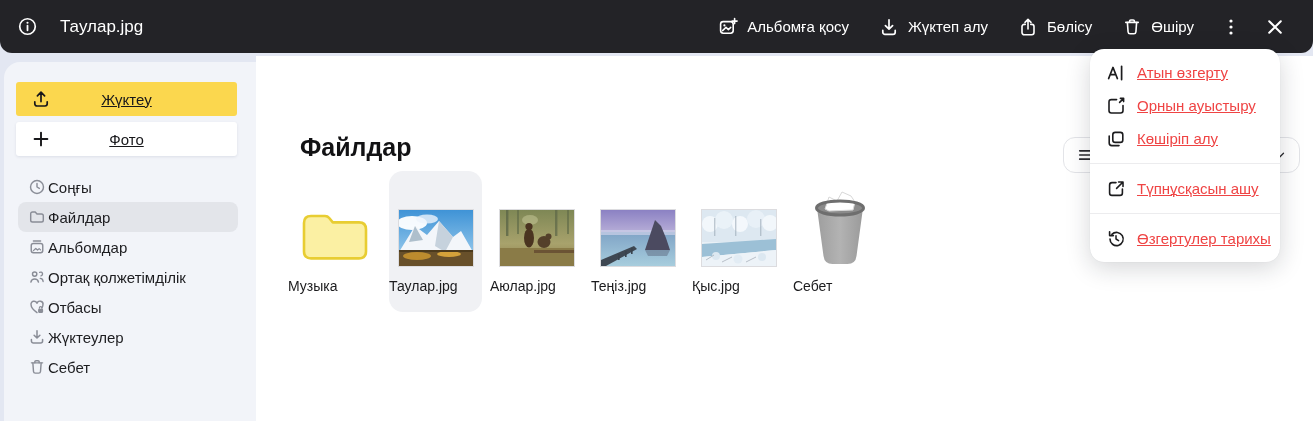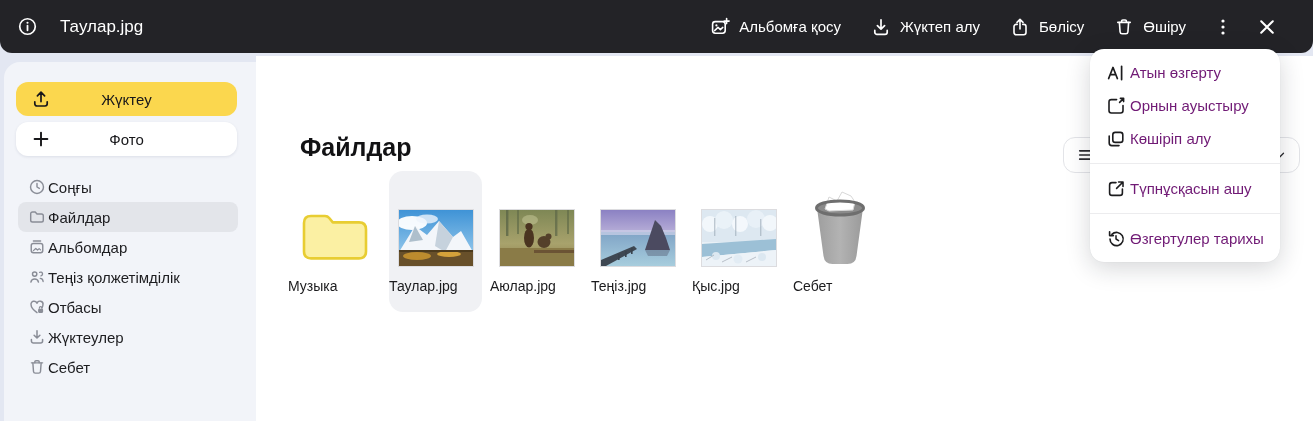--- a/index.html
+++ b/index.html
@@ -14,33 +14,33 @@
 
   
   .topbar{
     position:absolute;left:0;top:0;width:1313px;height:53px;
     background:#232327;border-radius:0 0 12px 12px;
     display:flex;align-items:center;z-index:5;color:#fff;
   }
   .topbar .left{display:flex;align-items:center;gap:20px;padding-left:14px;}
   .tb-iconbtn{width:26px;height:26px;display:flex;align-items:center;justify-content:center;cursor:pointer;background:none;border:none;color:#fff;padding:0;}
   .tb-title{font-size:17px;font-weight:500;color:#fff;}
-  .topbar .right{margin-left:auto;display:flex;align-items:center;padding-right:24px;}
+  .topbar .right{margin-left:auto;display:flex;align-items:center;padding-right:16px;}
   .tb-action{display:flex;align-items:center;gap:9px;padding:0 15px;height:53px;cursor:pointer;background:none;border:none;color:#fff;font-family:inherit;font-size:15px;font-weight:500;}
   .tb-action .icon{width:20px;height:20px;}
   .tb-kebab{padding:0 12px;}
   .tb-close{padding:0 12px;}
 
   
   .main-panel{position:absolute;left:256px;top:56px;right:0;bottom:0;background:#ffffff;}
   .sidebar{position:absolute;left:4px;top:62px;width:252px;bottom:0;background:#f2f4f9;border-radius:16px 0 0 0;}
 
   
-  .sb-btn{position:absolute;left:12px;width:221px;height:34px;border-radius:12px;border:none;cursor:pointer;
-    display:flex;align-items:center;font-family:inherit;font-size:15px;font-weight:500;color:#17171a;}
+  .sb-btn{position:absolute;left:12px;width:221px;height:34px;border-radius:3px;border:none;cursor:pointer;
+    display:flex;align-items:center;font-family:inherit;font-size:15px;font-weight:500;color:#17171a;text-decoration:underline;}
   .sb-btn .icon{width:20px;height:20px;position:absolute;left:15px;}
   .sb-btn .lbl{flex:1;text-align:center;}
   .sb-upload{top:20px;background:#fbd74e;}
   .sb-create{top:60px;background:#ffffff;box-shadow:0 1px 3px rgba(30,40,80,.10);}
 
   
   .nav{position:absolute;left:0;top:110px;width:252px;}
   .nav-item{position:relative;height:30px;display:flex;align-items:center;cursor:pointer;font-size:15px;color:#1d1d20;}
   .nav-item .nav-ic{width:18px;height:18px;color:#8a8d97;position:absolute;left:24px;}
   .nav-item span{position:absolute;left:44px;white-space:nowrap;text-align:center;}
@@ -61,21 +61,21 @@
   
   .sort-toolbar{position:absolute;left:1063px;top:137px;width:237px;height:36px;background:#fff;
     border:1px solid #e3e4e8;border-radius:12px;box-sizing:border-box;z-index:4;display:flex;align-items:center;cursor:pointer;}
   .sort-toolbar .icon{width:18px;height:18px;color:#2a2a2e;}
   .sort-toolbar .s-left{margin-left:13px;}
   .sort-toolbar .s-right{margin-left:auto;margin-right:12px;width:14px;height:14px;}
 
   
   .ctx-menu{position:absolute;left:1090px;top:49px;width:190px;background:#fff;border-radius:14px;
     box-shadow:0 6px 24px rgba(20,25,40,.18), 0 0 1px rgba(20,25,40,.12);z-index:10;padding:7px 0;}
-  .ctx-item{height:33px;display:flex;align-items:center;gap:4px;padding:0 16px;cursor:pointer;font-size:15px;color:#701a75;}
+  .ctx-item{height:33px;display:flex;align-items:center;gap:11px;padding:0 16px;cursor:pointer;font-size:15px;color:#ef4444;text-decoration:underline;}
   .ctx-item .icon{width:20px;height:20px;color:#1c1c1e;flex:none;}
   .ctx-item span{white-space:nowrap;}
   .ctx-divider{height:1px;background:#ececee;margin:8px 0;}
 </style>
 </head>
 <body>
 
 <svg width="0" height="0" style="position:absolute" aria-hidden="true">
   <defs>
     <symbol id="i-info" viewBox="0 0 20 20">
@@ -211,21 +211,21 @@
     <div class="nav-item">
       <svg class="icon nav-ic">
           <use href="#i-albums"></use>
         </svg>
       <span>Альбомдар</span>
     </div>
     <div class="nav-item">
       <svg class="icon nav-ic">
           <use href="#i-people"></use>
         </svg>
-      <span>Теңіз қолжетімділік</span>
+      <span>Ортақ қолжетімділік</span>
     </div>
     <div class="nav-item">
       <svg class="icon nav-ic">
           <use href="#i-family-lock"></use>
         </svg>
       <span>Отбасы</span>
     </div>
     <div class="nav-item">
       <svg class="icon nav-ic">
           <use href="#i-downloads"></use>

